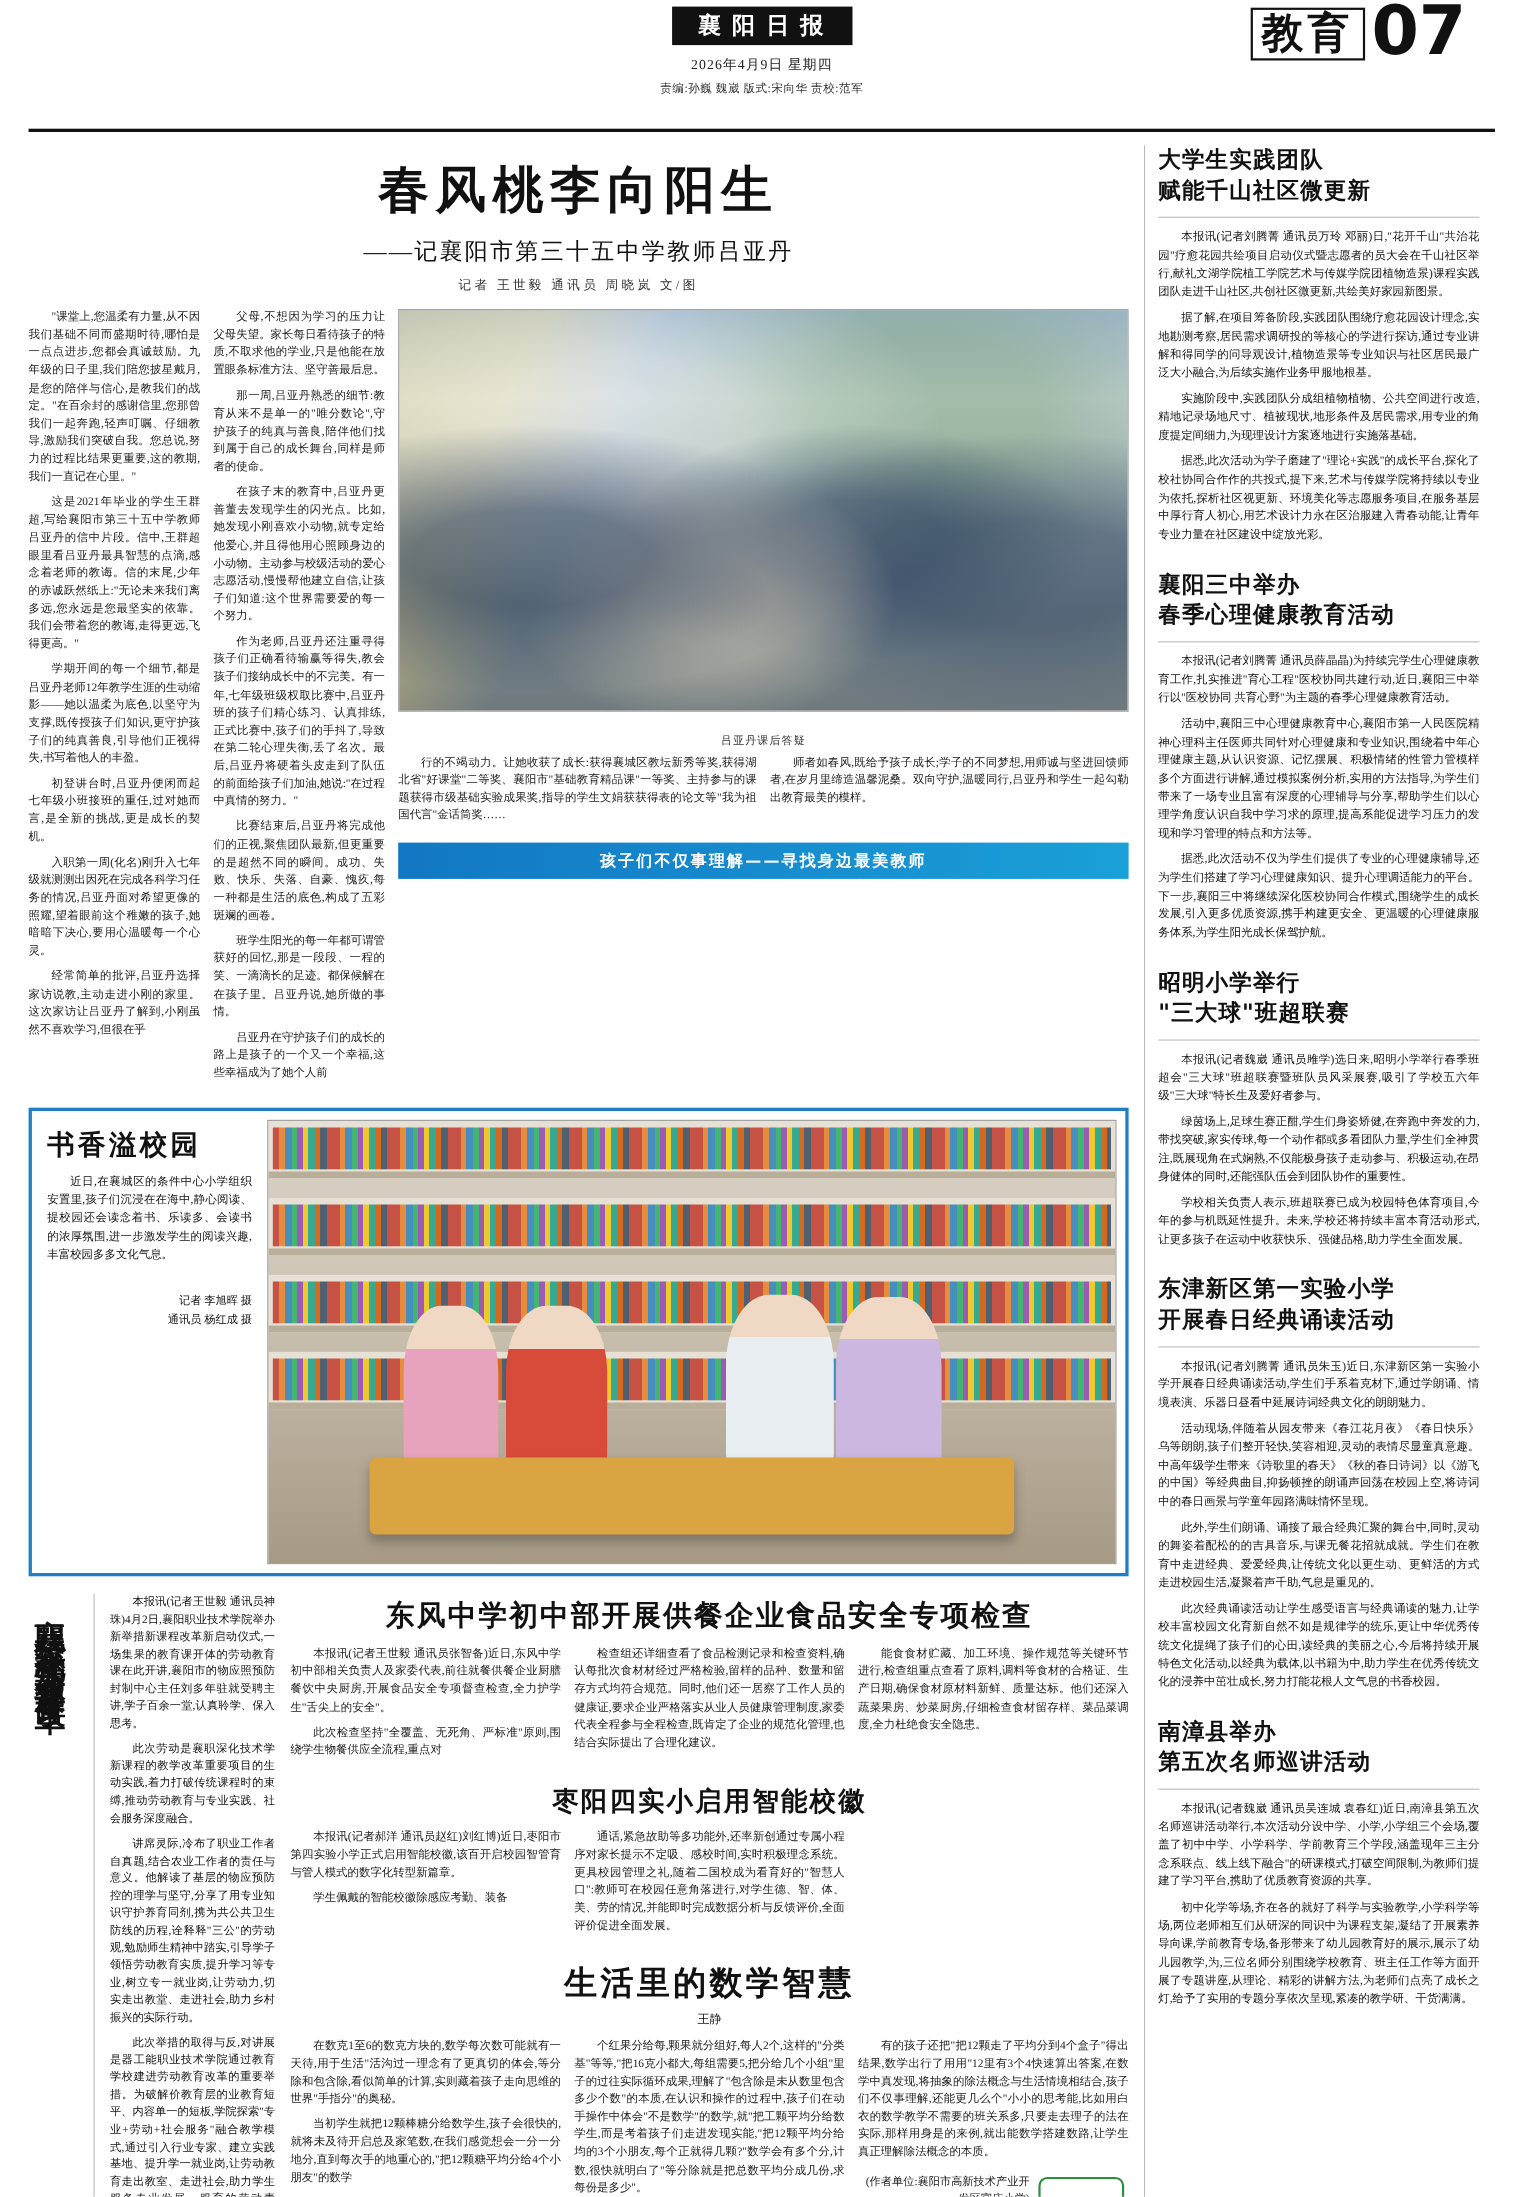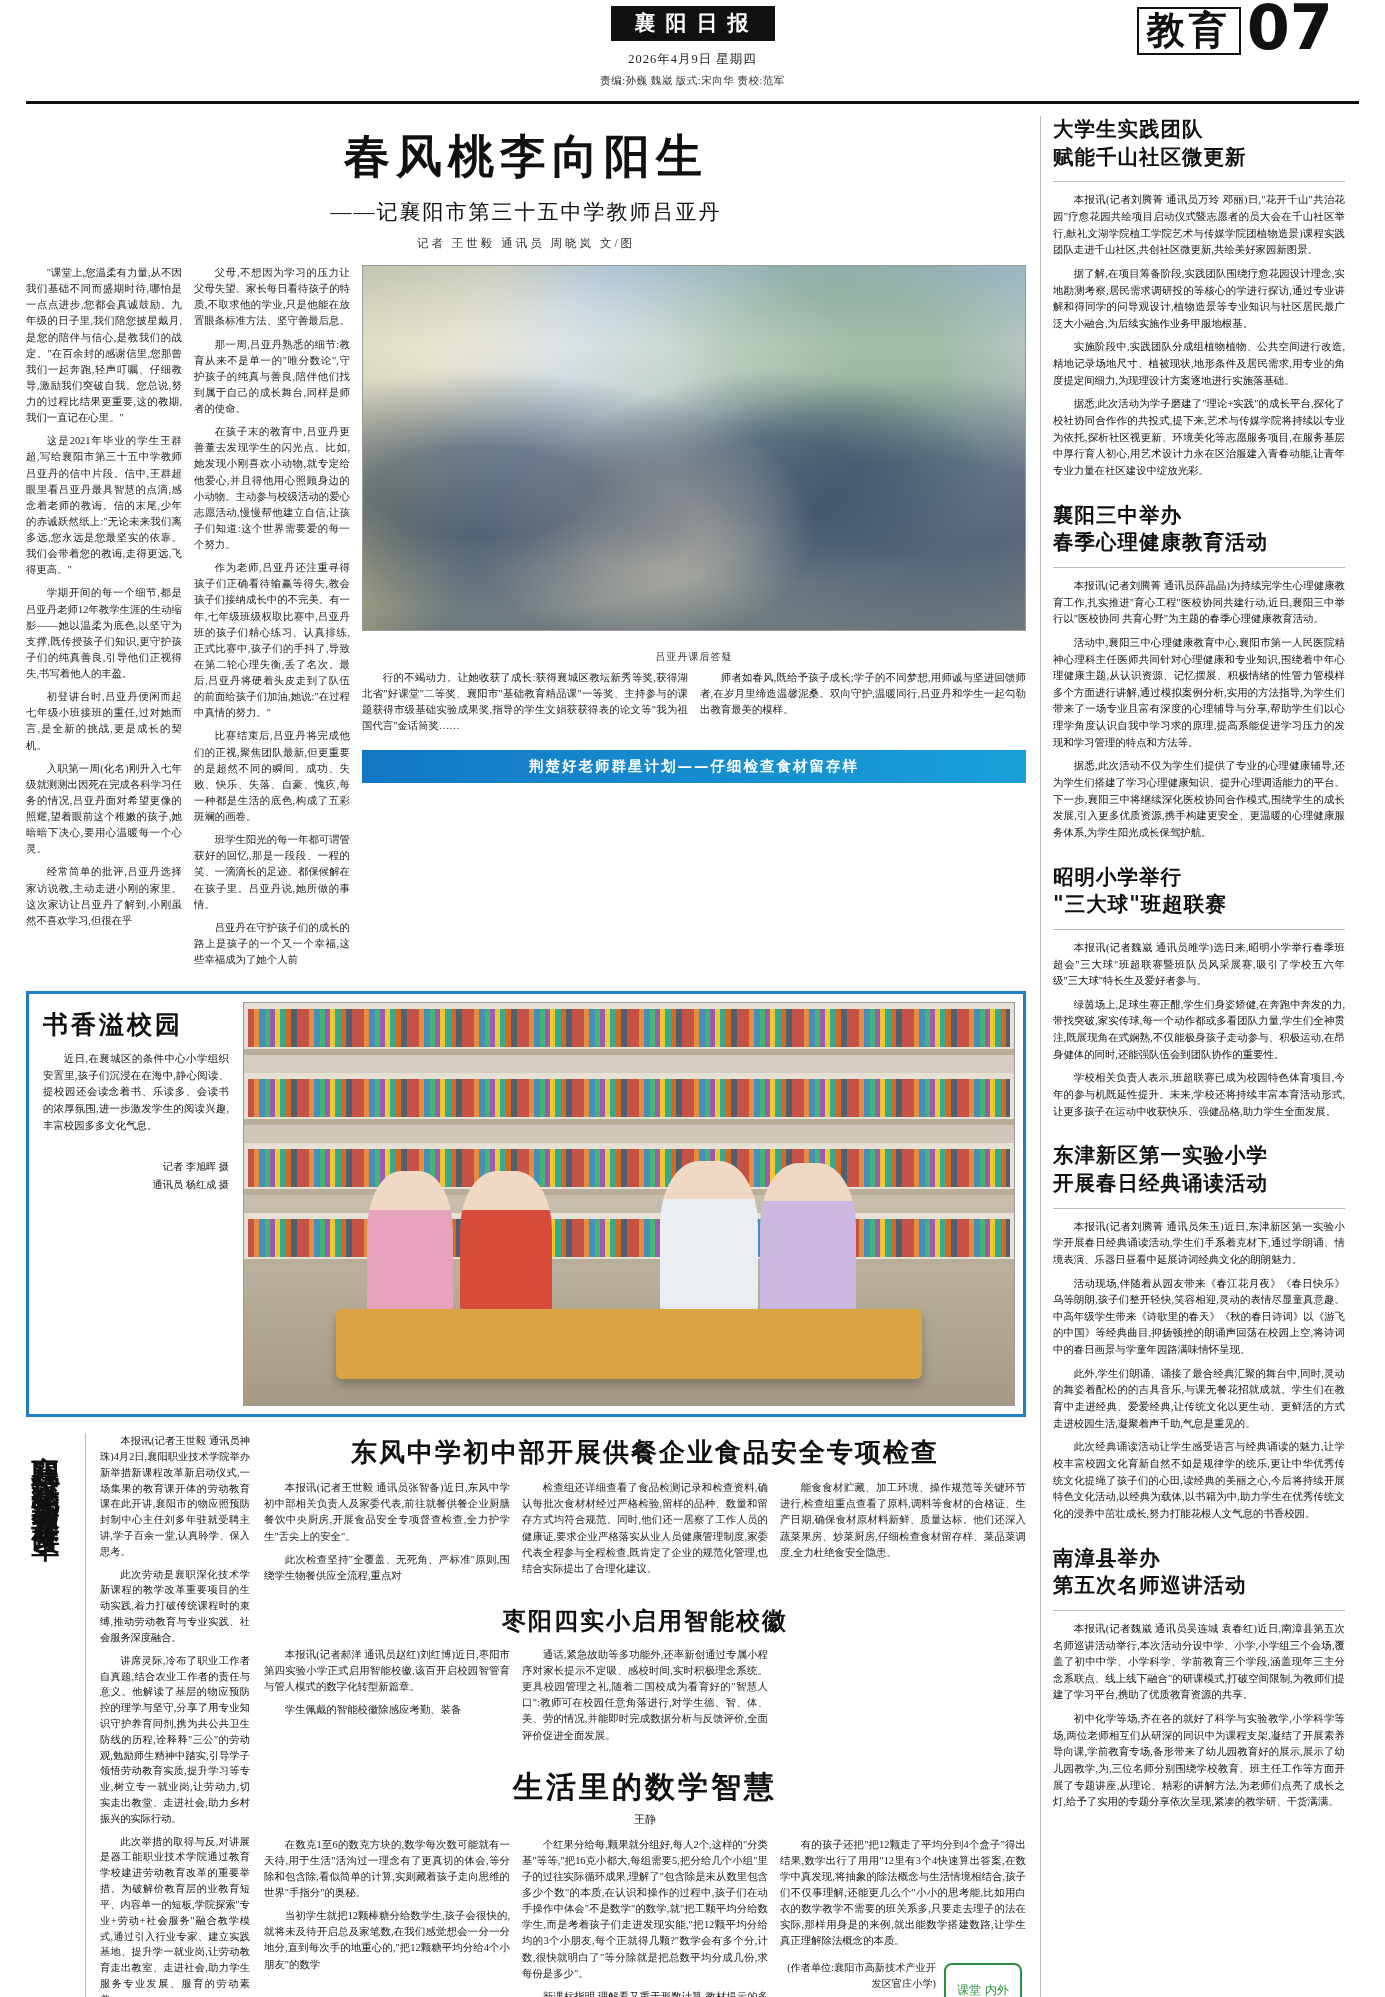--- a/index.html
+++ b/index.html
@@ -7,21 +7,21 @@
   body {
     width:1385px; height:1997px;
     background:#ffffff;
     font-family:"Liberation Serif", serif;
     color:#111;
     overflow:hidden;
   }
   .page { position:relative; width:1385px; height:1997px; padding:0 26px; }
 
   
-  .masthead { position:relative; height:104px; border-bottom:3px solid #111; }
+  .masthead { position:relative; height:120px; border-bottom:3px solid #111; }
   .mast-center { position:absolute; left:50%; top:6px; transform:translateX(-50%); text-align:center; width:520px; }
   .paper-name {
     display:inline-block; background:#111; color:#fff; font-size:21px; letter-spacing:10px;
     padding:3px 16px 4px 24px; font-family:"DejaVu Sans", sans-serif; font-weight:bold;
   }
   .mast-date { font-size:12.5px; margin-top:10px; color:#222; letter-spacing:1px; }
   .mast-credits { font-size:10.5px; margin-top:6px; color:#333; letter-spacing:.5px; }
   .mast-right { position:absolute; right:26px; top:2px; display:flex; align-items:flex-end; }
   .mast-section {
     font-size:38px; font-weight:bold; letter-spacing:4px; color:#111;
@@ -182,21 +182,21 @@
           <div class="photo"></div>
           <div class="photo-cap">吕亚丹课后答疑</div>
           <div style="display:flex; gap:12px; margin-top:6px;">
             <div class="txtcol" style="width:50%;">
               <p>行的不竭动力。让她收获了成长:获得襄城区教坛新秀等奖,获得湖北省"好课堂"二等奖、襄阳市"基础教育精品课"一等奖、主持参与的课题获得市级基础实验成果奖,指导的学生文娟获获得表的论文等"我为祖国代言"金话筒奖……</p>
             </div>
             <div class="txtcol" style="width:50%;">
               <p>师者如春风,既给予孩子成长;学子的不同梦想,用师诚与坚进回馈师者,在岁月里缔造温馨泥桑。双向守护,温暖同行,吕亚丹和学生一起勾勒出教育最美的模样。</p>
             </div>
           </div>
-          <div class="banner">荆楚好老师群星计划——仔细检查食材留存样</div>
+          <div class="banner">孩子们不仅事理解——寻找身边最美教师</div>
         </div>
       </div>
 
       <div class="feature">
         <div class="feature-cap">
           <h3>书香溢校园</h3>
           <p>近日,在襄城区的条件中心小学组织安置里,孩子们沉浸在在海中,静心阅读、提校园还会读念着书、乐读多、会读书的浓厚氛围,进一步激发学生的阅读兴趣,丰富校园多多文化气息。</p>
           <div class="feature-cred">
             <div>记者  李旭晖    摄</div>
             <div>通讯员  杨红成    摄</div>

